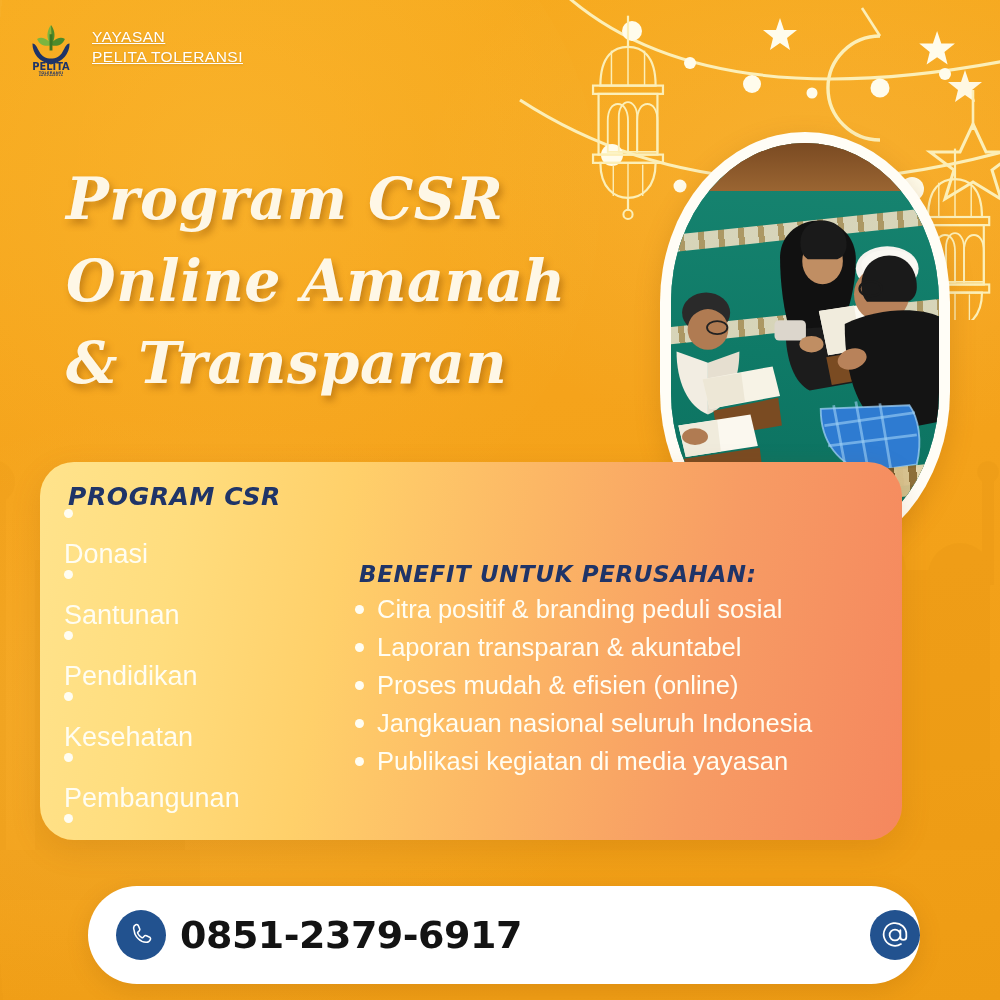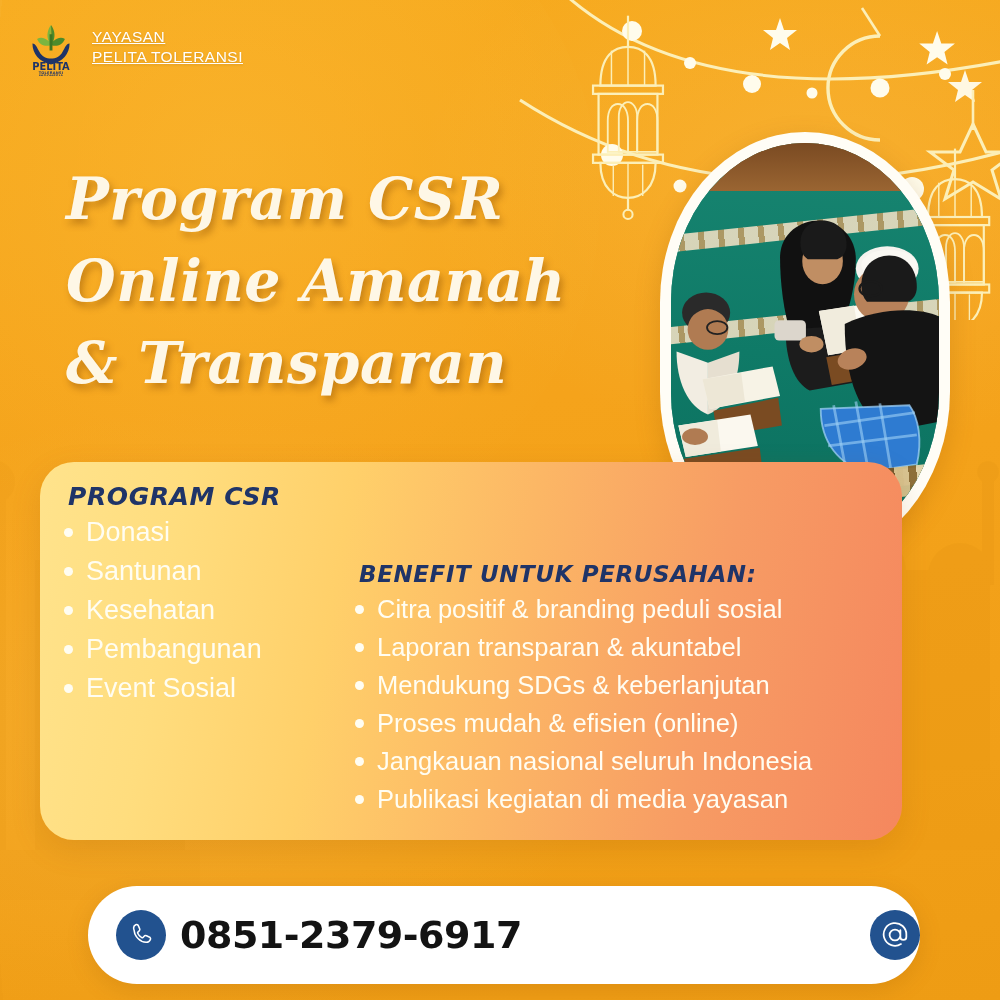--- a/index.html
+++ b/index.html
@@ -124,21 +124,21 @@
   .card-list li .dot {
     flex:0 0 auto;
     width:9px; height:9px; border-radius:50%;
     background:#FFFDF2;
     transform:translateY(-4px);
   }
 
   
   .col-left { position:absolute; left:24px; top:20px; width:300px; }
   .col-left .card-head { font-size:25px; margin-left:4px; margin-bottom:2px; }
-  .col-left .card-list li { font-size:27px; line-height:39px; }
+  .col-left .card-list li { font-size:27px; line-height:39px;flex-direction:column; }
 
   
   .col-right { position:absolute; left:315px; top:99px; width:545px; }
   .col-right .card-head { font-size:23px; margin-left:4px; margin-bottom:3px; }
   .col-right .card-list li { font-size:25.5px; line-height:38px; }
 
   
   .contact-bar {
     position:absolute; left:88px; top:886px;
     width:832px; height:98px;
@@ -355,20 +355,24 @@
         <li>
           <span class="dot"></span>
           <span>Donasi</span>
         </li>
         <li>
           <span class="dot"></span>
           <span>Santunan</span>
         </li>
         <li>
           <span class="dot"></span>
+          <span>Pendidikan</span>
+        </li>
+        <li>
+          <span class="dot"></span>
           <span>Kesehatan</span>
         </li>
         <li>
           <span class="dot"></span>
           <span>Pembangunan</span>
         </li>
         <li>
           <span class="dot"></span>
           <span>Event Sosial</span>
         </li>
@@ -378,24 +382,20 @@
     <div class="col-right">
       <div class="card-head">BENEFIT UNTUK PERUSAHAN:</div>
       <ul class="card-list">
         <li>
           <span class="dot"></span>
           <span>Citra positif &amp; branding peduli sosial</span>
         </li>
         <li>
           <span class="dot"></span>
           <span>Laporan transparan &amp; akuntabel</span>
-        </li>
-        <li>
-          <span class="dot"></span>
-          <span>Mendukung SDGs &amp; keberlanjutan</span>
         </li>
         <li>
           <span class="dot"></span>
           <span>Proses mudah &amp; efisien (online)</span>
         </li>
         <li>
           <span class="dot"></span>
           <span>Jangkauan nasional seluruh Indonesia</span>
         </li>
         <li>

